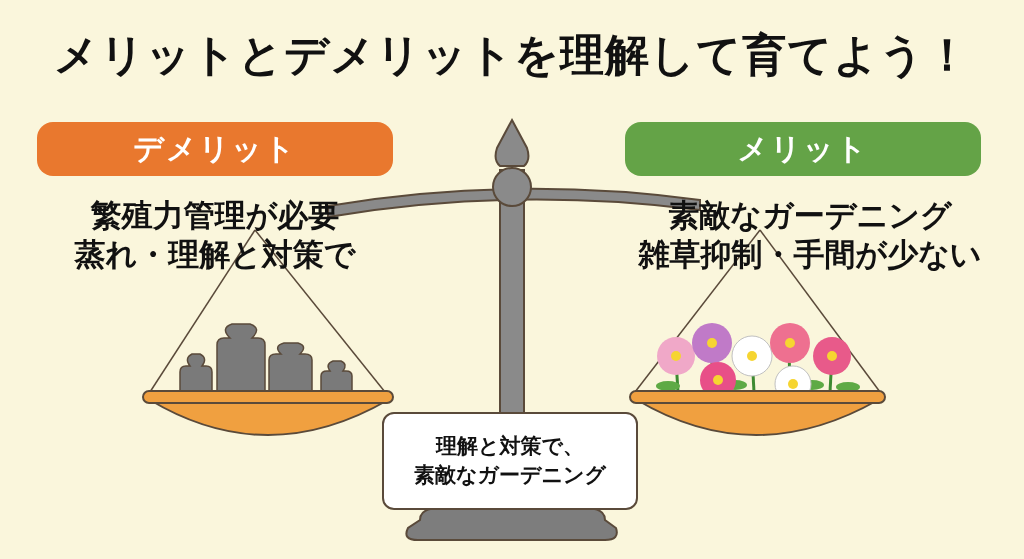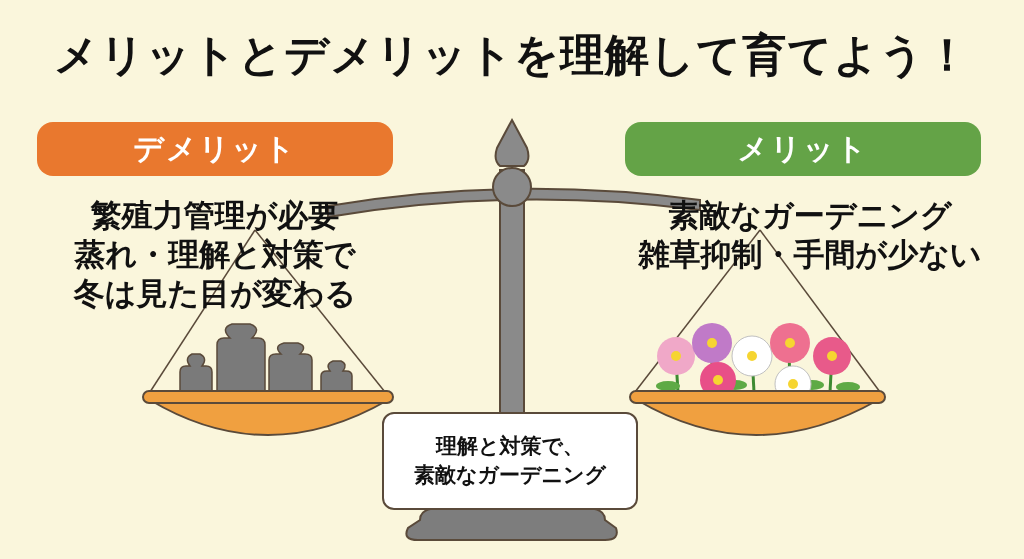--- a/index.html
+++ b/index.html
@@ -112,21 +112,20 @@
     </g>
   </g>
 
   <path d="M 637 400 Q 755 470 878 400 Z" fill="#f0a040" stroke="#5a4a3a" stroke-width="2"></path>
   <rect x="630" y="391" width="255" height="12" rx="6" fill="#f0a040" stroke="#5a4a3a" stroke-width="2"></rect>
 </svg>
 
 <div class="list left">
   <div>繁殖力管理が必要</div>
   <div>蒸れ・理解と対策で</div>
-  <div>冬は見た目が変わる</div>
 </div>
 
 <div class="list right">
   <div>素敵なガーデニング</div>
   <div>雑草抑制・手間が少ない</div>
 </div>
 
 <div class="note">
   <div>理解と対策で、</div>
   <div>素敵なガーデニング</div>

